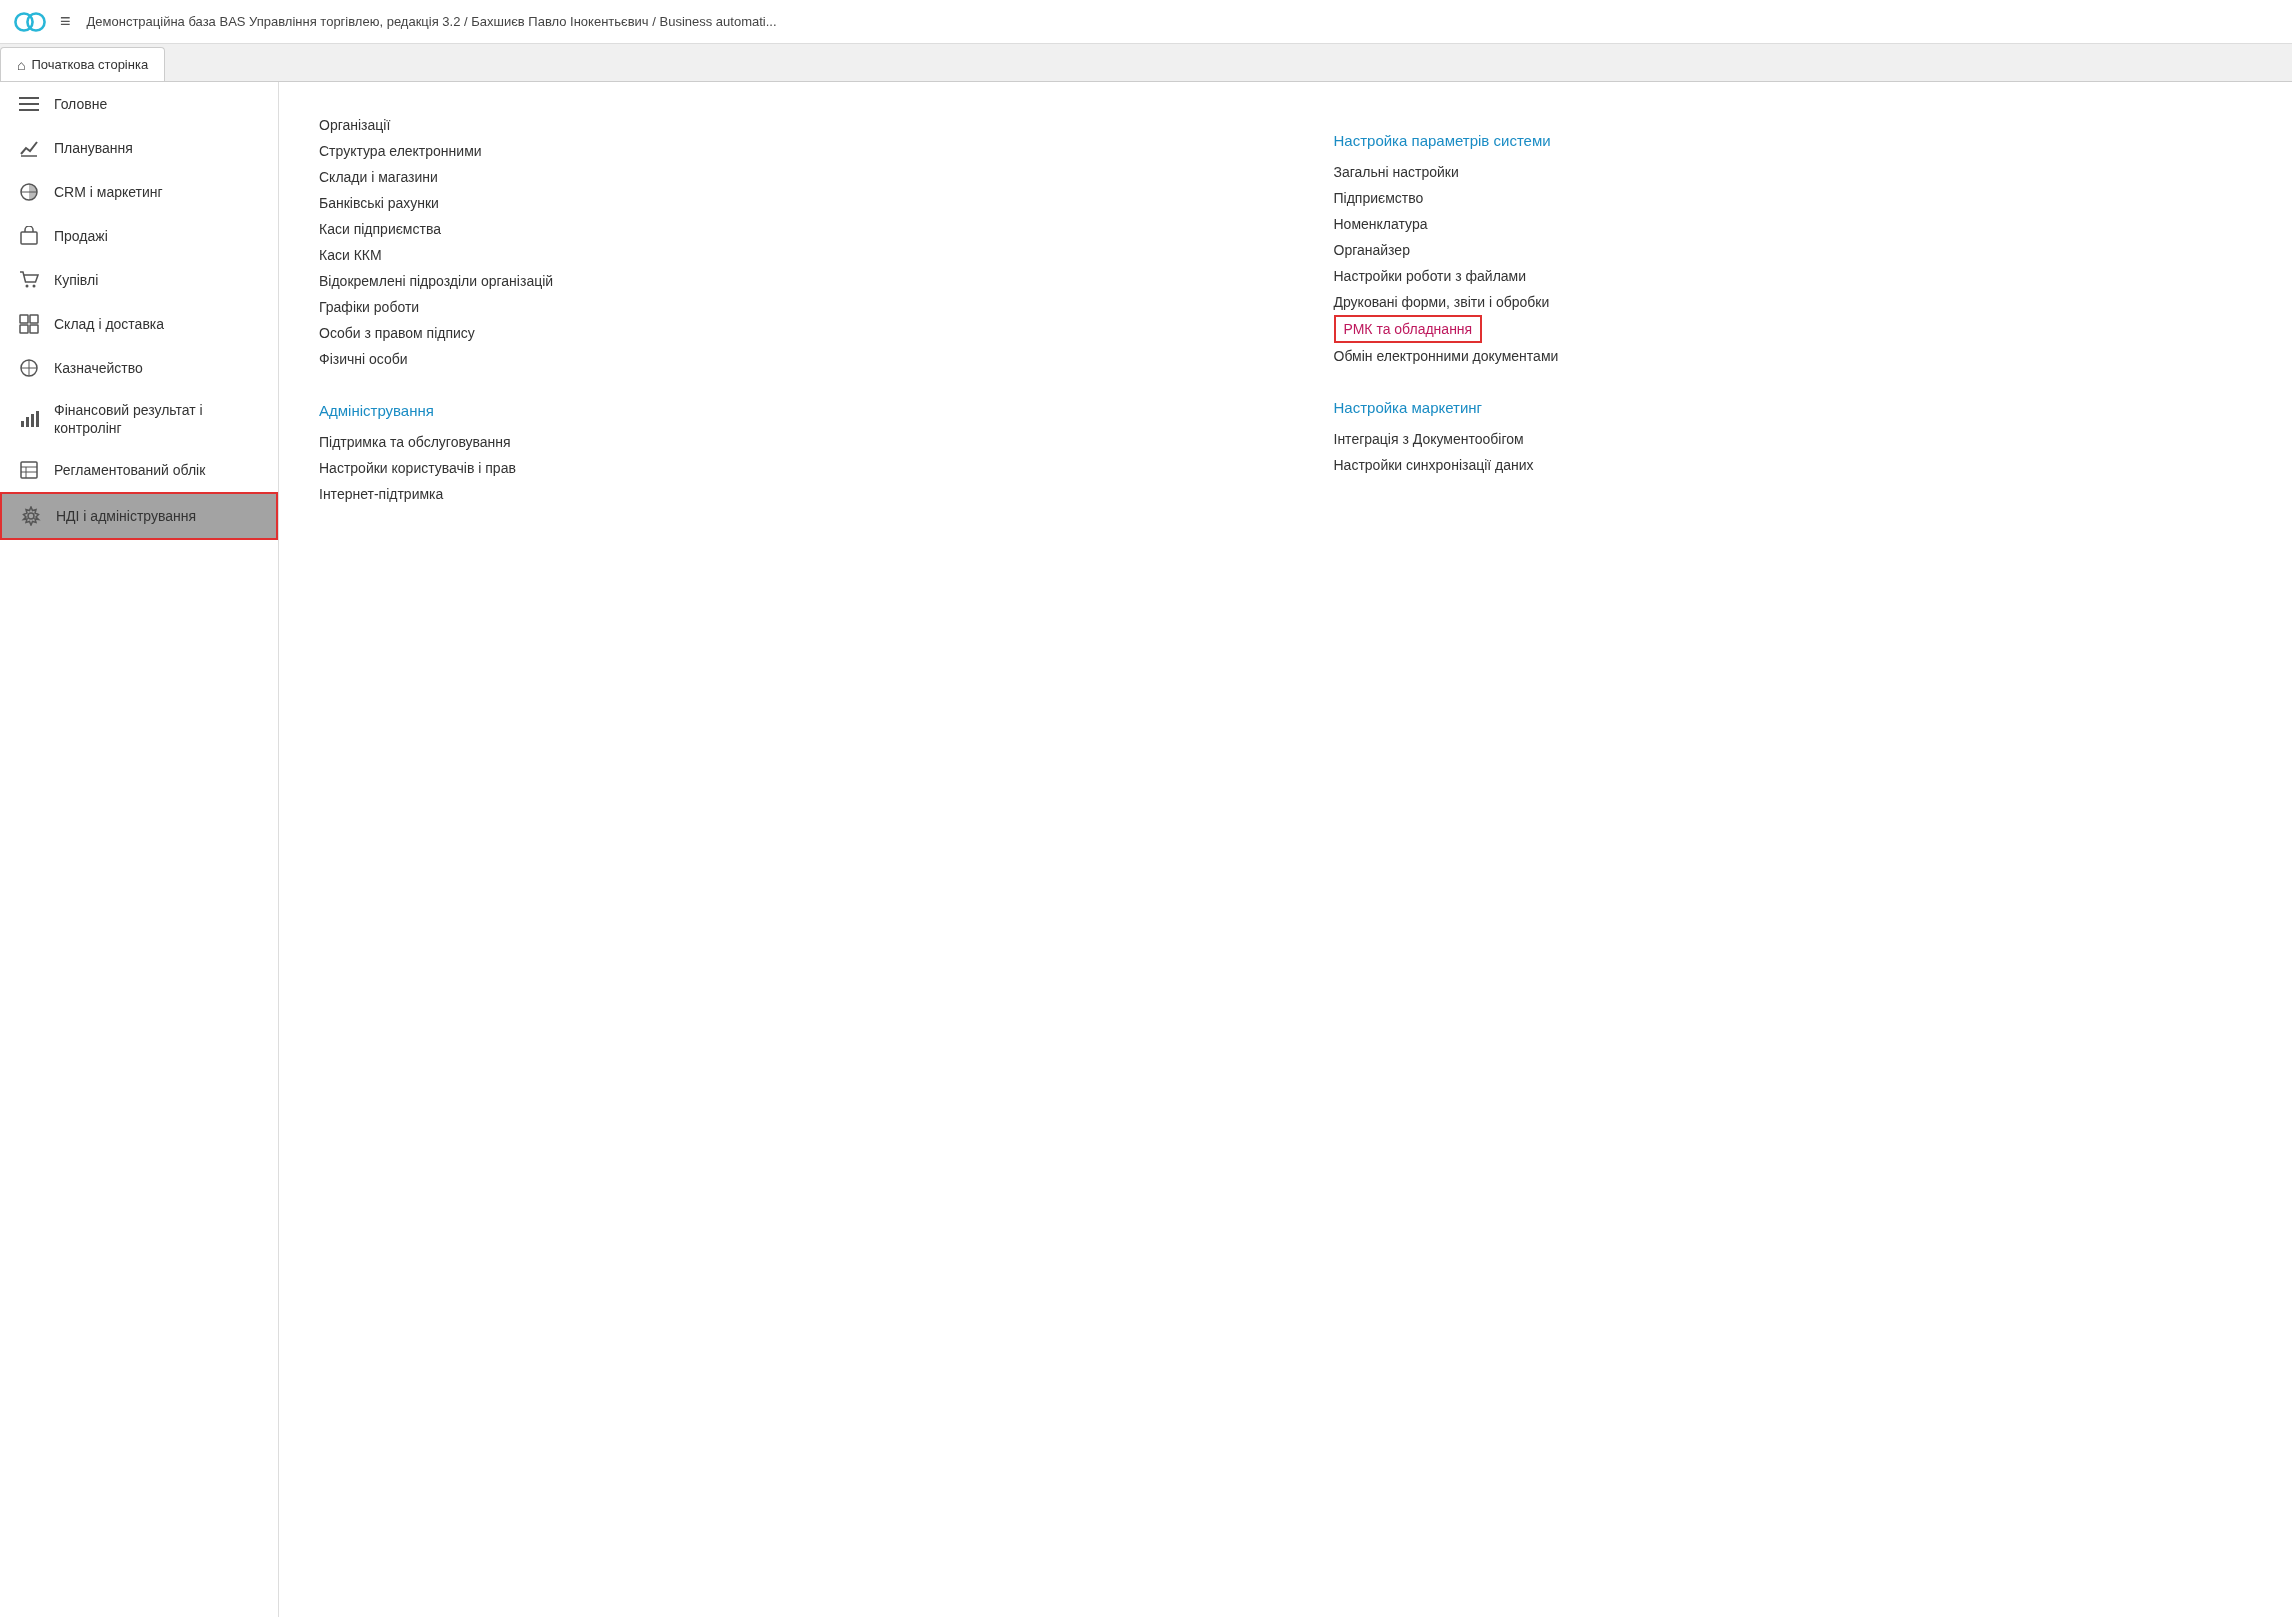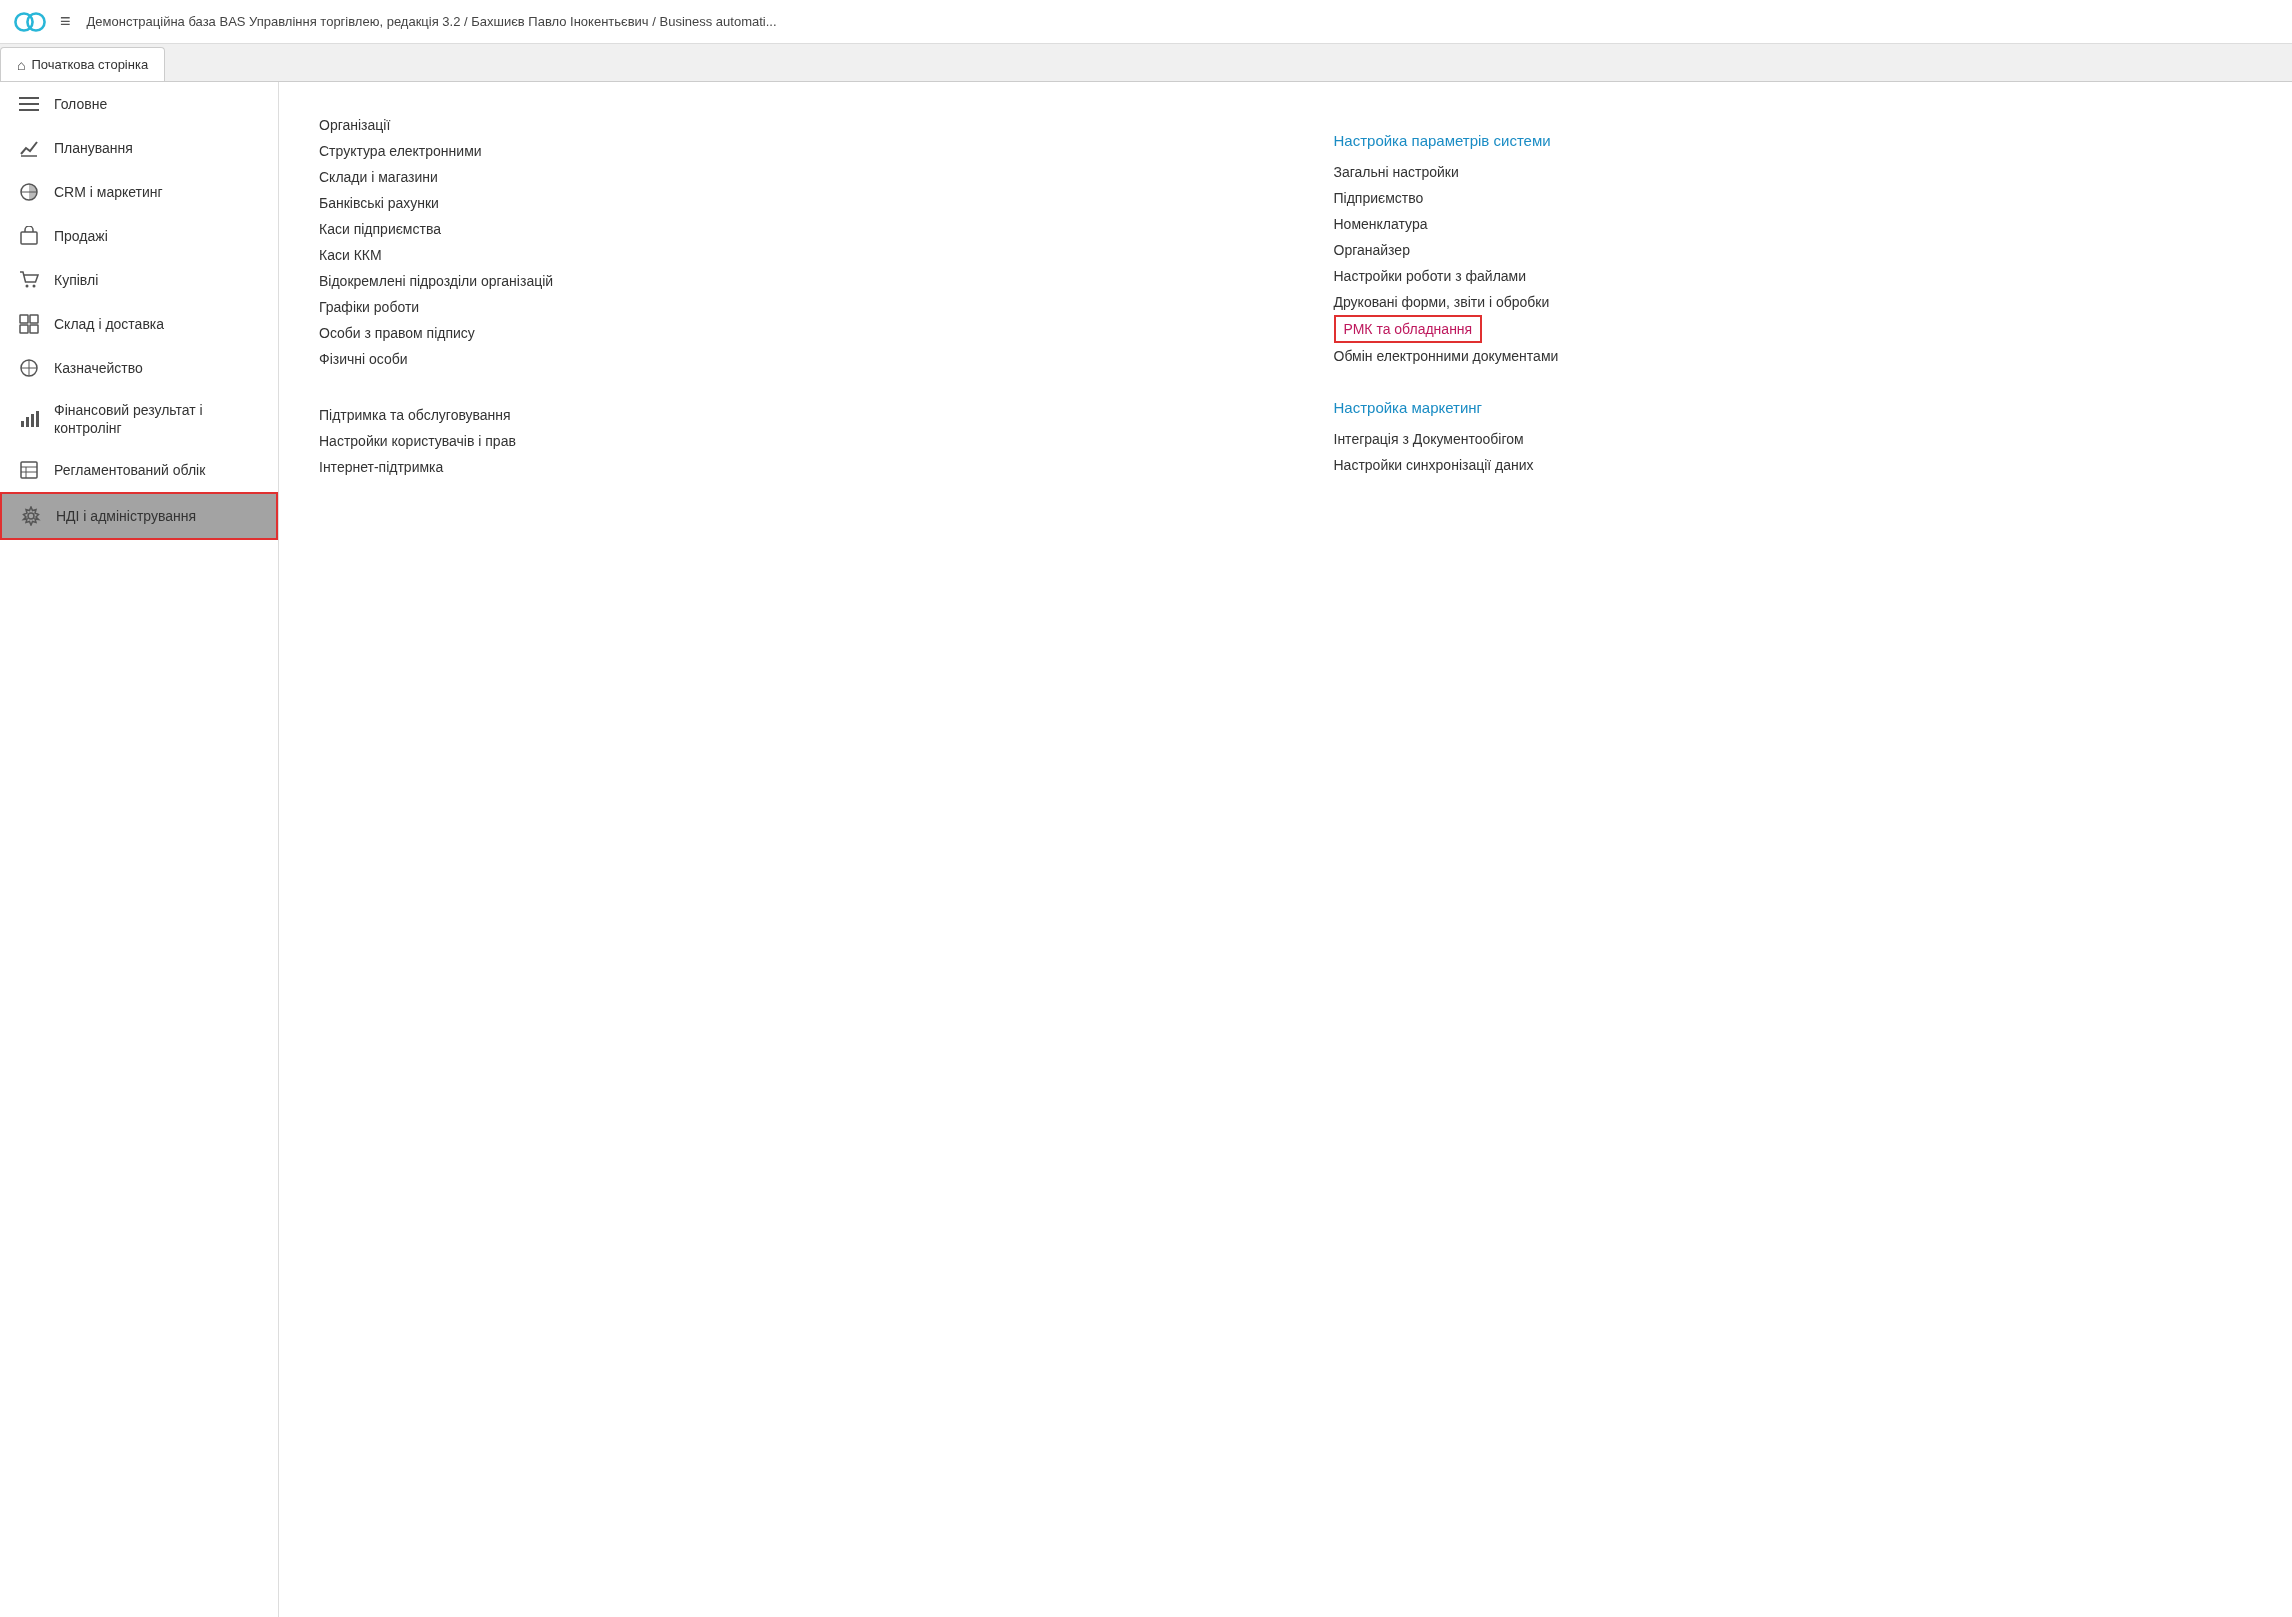--- a/index.html
+++ b/index.html
@@ -273,20 +273,21 @@
             <a class="section-link">Склади і магазини</a>
             <a class="section-link">Банківські рахунки</a>
             <a class="section-link">Каси підприємства</a>
             <a class="section-link">Каси ККМ</a>
             <a class="section-link">Відокремлені підрозділи організацій</a>
             <a class="section-link">Графіки роботи</a>
             <a class="section-link">Особи з правом підпису</a>
             <a class="section-link">Фізичні особи</a>
           </div>
         <div class="section-links">
+          <div class="section-title">Адміністрування</div>
           <div id="admin-links">
               <a class="section-link">Підтримка та обслуговування</a>
               <a class="section-link">Настройки користувачів і прав</a>
               <a class="section-link">Інтернет-підтримка</a>
             </div>
         </div>
       </div>
       <div class="content-col">
         <div class="section-links">
           <div class="section-title">Настройка параметрів системи</div>

